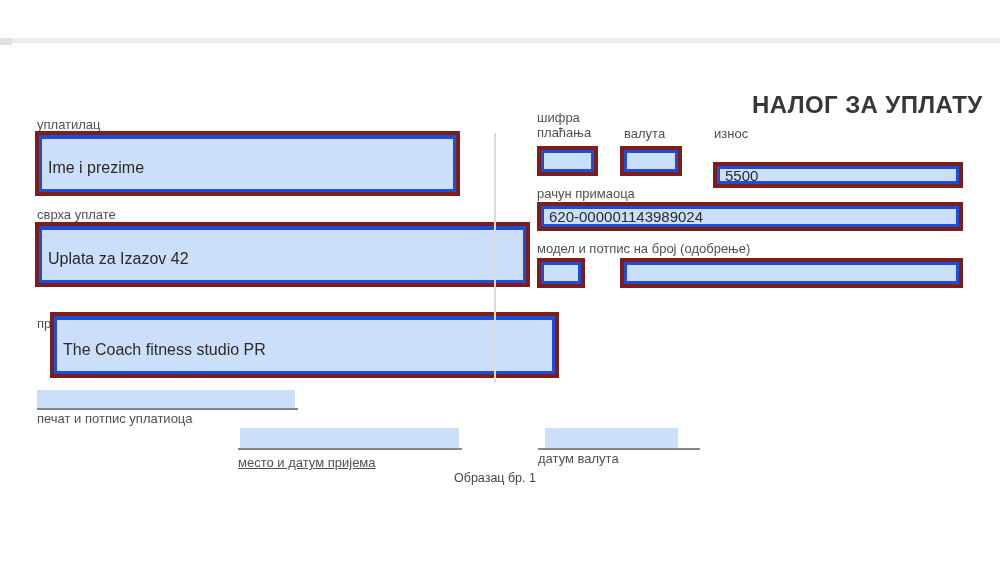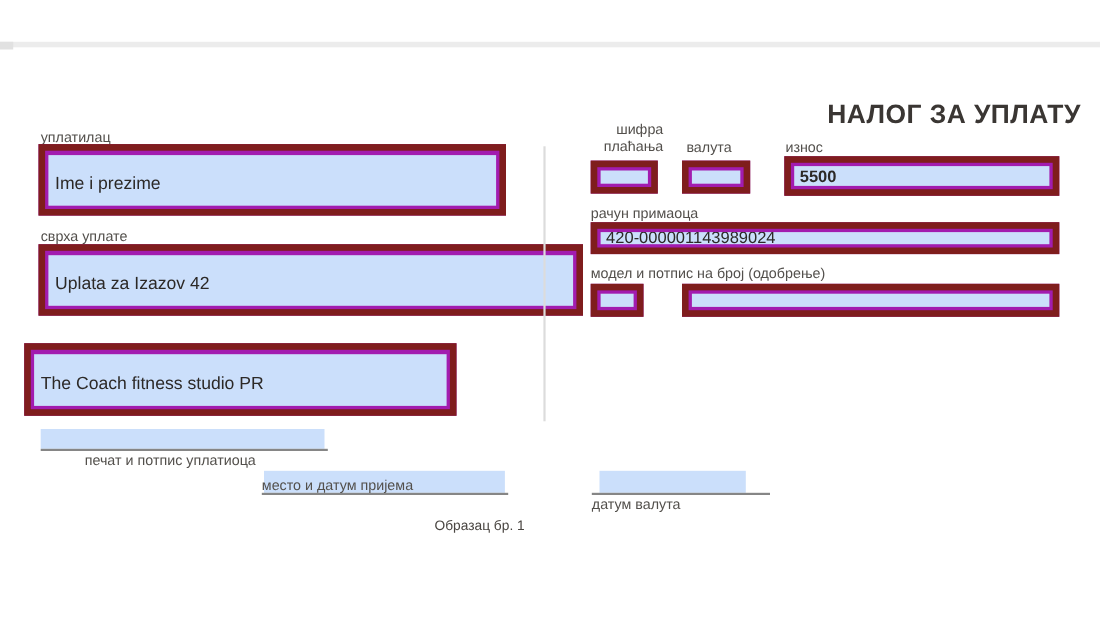--- a/index.html
+++ b/index.html
@@ -8,31 +8,31 @@
     font-family:"Liberation Sans","DejaVu Sans",sans-serif;
   }
   .topstrip{position:absolute;left:0;top:38px;width:1000px;height:5px;background:#ececec;}
   .topstrip-cap{position:absolute;left:0;top:38px;width:12px;height:7px;background:#e1e1e1;}
   .title{
     position:absolute;left:752px;top:91px;font-size:24px;font-weight:bold;
     color:#3a3633;letter-spacing:0.4px;white-space:nowrap;
   }
   .lbl{position:absolute;font-size:13px;color:#53504c;white-space:nowrap;}
   .lbl.wrap{white-space:normal;line-height:15px;}
-  .box{position:absolute;border:6px solid #7f1d1d;background:#a21caf;box-sizing:border-box;}
+  .box{position:absolute;border:4px solid #7f1d1d;background:#1d4ed8;box-sizing:border-box;}
   .fill{
     position:absolute;background:#cbdffb;display:flex;align-items:center;
     color:#2c2927;overflow:hidden;white-space:nowrap;
   }
   .box.big .fill{left:3px;right:3px;top:4px;bottom:3px;font-size:16px;padding-left:6px;padding-top:8px;box-sizing:border-box;}
   .box.small .fill{left:3px;right:3px;top:3px;bottom:3px;font-size:15px;padding-left:5px;box-sizing:border-box;}
   .strip{position:absolute;background:#cbdffb;}
   .uline{position:absolute;height:2px;background:#868686;}
   .vdivider{position:absolute;left:494px;top:133px;width:2px;height:250px;background:#dcdcdc;}
-  .footer{position:absolute;left:395px;top:471px;width:200px;text-align:left;font-size:12.5px;color:#494541;}
+  .footer{position:absolute;left:395px;top:471px;width:200px;text-align:center;font-size:12.5px;color:#494541;}
 </style>
 </head>
 <body>
 
 <div class="stage">
 
   <div class="topstrip"></div>
   <div class="topstrip-cap"></div>
 
   <div class="title">НАЛОГ ЗА УПЛАТУ</div>
@@ -41,60 +41,60 @@
   <div class="box big" style="left:35px;top:131px;width:425px;height:65px;">
     <div class="fill">Ime i prezime</div>
   </div>
 
   <div class="lbl" style="left:37px;top:207px;">сврха уплате</div>
   <div class="box big" style="left:35px;top:222px;width:495px;height:65px;">
     <div class="fill">Uplata za Izazov 42</div>
   </div>
 
   <div class="lbl" style="left:37px;top:297px;margin-top:19px;">прималац</div>
-  <div class="box big" style="left:22px;top:312px;width:393px;height:66px;">
+  <div class="box big" style="left:50px;top:312px;width:509px;height:66px;">
     <div class="fill">The Coach fitness studio PR</div>
   </div>
 
   <div class="strip" style="left:37px;top:390px;width:258px;height:18px;"></div>
   <div class="uline" style="left:37px;top:408px;width:261px;"></div>
-  <div class="lbl" style="left:37px;top:411px;margin-left:40px;">печат и потпис уплатиоца</div>
+  <div class="lbl" style="left:37px;top:411px;">печат и потпис уплатиоца</div>
 
   <div class="vdivider"></div>
 
-  <div class="lbl wrap" style="left:537px;top:110px;width:66px;text-align:right;">шифра плаћања</div>
+  <div class="lbl wrap" style="left:537px;top:110px;width:66px;">шифра плаћања</div>
   <div class="lbl" style="left:624px;top:126px;">валута</div>
   <div class="lbl" style="left:714px;top:126px;">износ</div>
 
   <div class="box small" style="left:537px;top:146px;width:61px;height:30px;">
     <div class="fill"></div>
   </div>
   <div class="box small" style="left:620px;top:146px;width:62px;height:30px;">
     <div class="fill"></div>
   </div>
-  <div class="box small" style="left:713px;top:142px;width:250px;height:36px;font-weight:bold;">
+  <div class="box small" style="left:713px;top:162px;width:250px;height:26px;">
     <div class="fill">5500</div>
   </div>
 
   <div class="lbl" style="left:537px;top:186px;">рачун примаоца</div>
   <div class="box small" style="left:537px;top:202px;width:426px;height:29px;">
-    <div class="fill">420-000001143989024</div>
+    <div class="fill">620-000001143989024</div>
   </div>
 
   <div class="lbl" style="left:537px;top:241px;">модел и потпис на број (одобрење)</div>
   <div class="box small" style="left:537px;top:258px;width:48px;height:30px;">
     <div class="fill"></div>
   </div>
   <div class="box small" style="left:620px;top:258px;width:343px;height:30px;">
     <div class="fill"></div>
   </div>
 
   <div class="strip" style="left:240px;top:428px;width:219px;height:20px;"></div>
   <div class="uline" style="left:238px;top:448px;width:224px;"></div>
-  <div class="lbl" style="left:238px;top:433px;">место и датум пријема</div>
+  <div class="lbl" style="left:238px;top:455px;text-decoration:underline;">место и датум пријема</div>
 
   <div class="strip" style="left:545px;top:428px;width:133px;height:20px;"></div>
   <div class="uline" style="left:538px;top:448px;width:162px;"></div>
   <div class="lbl" style="left:538px;top:451px;">датум валута</div>
 
   <div class="footer">Образац бр. 1</div>
 
 </div>
 
 </body></html>

